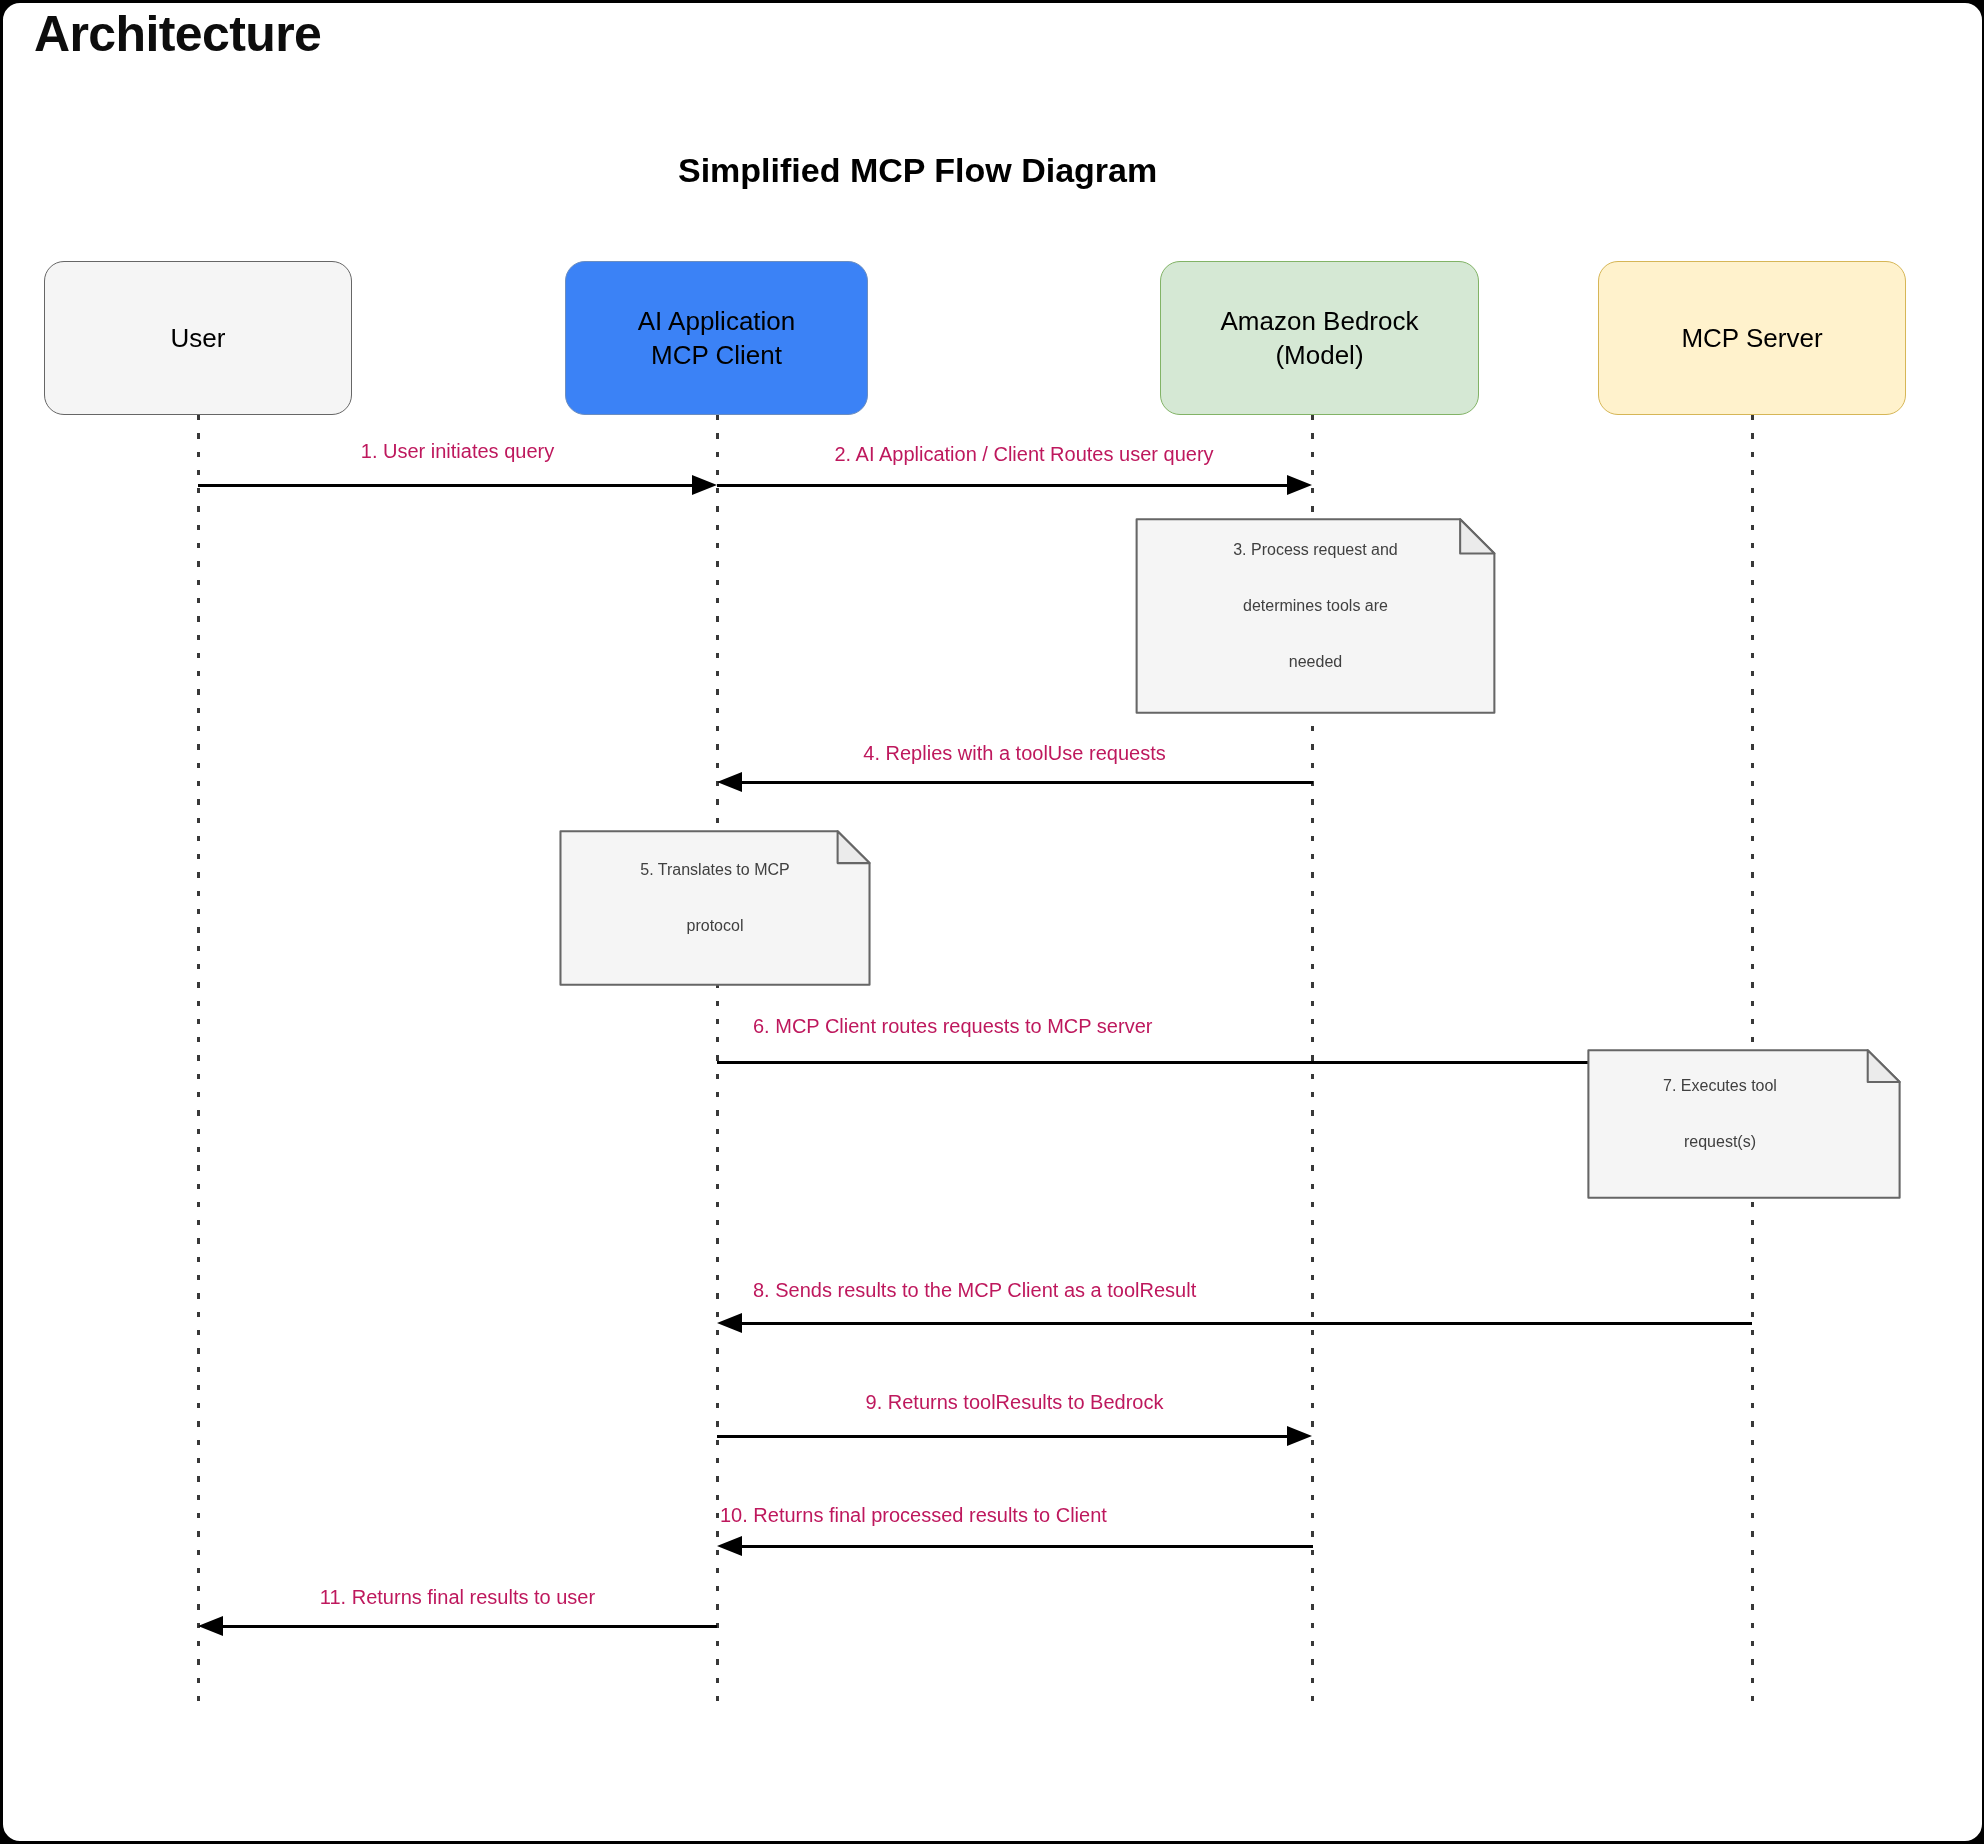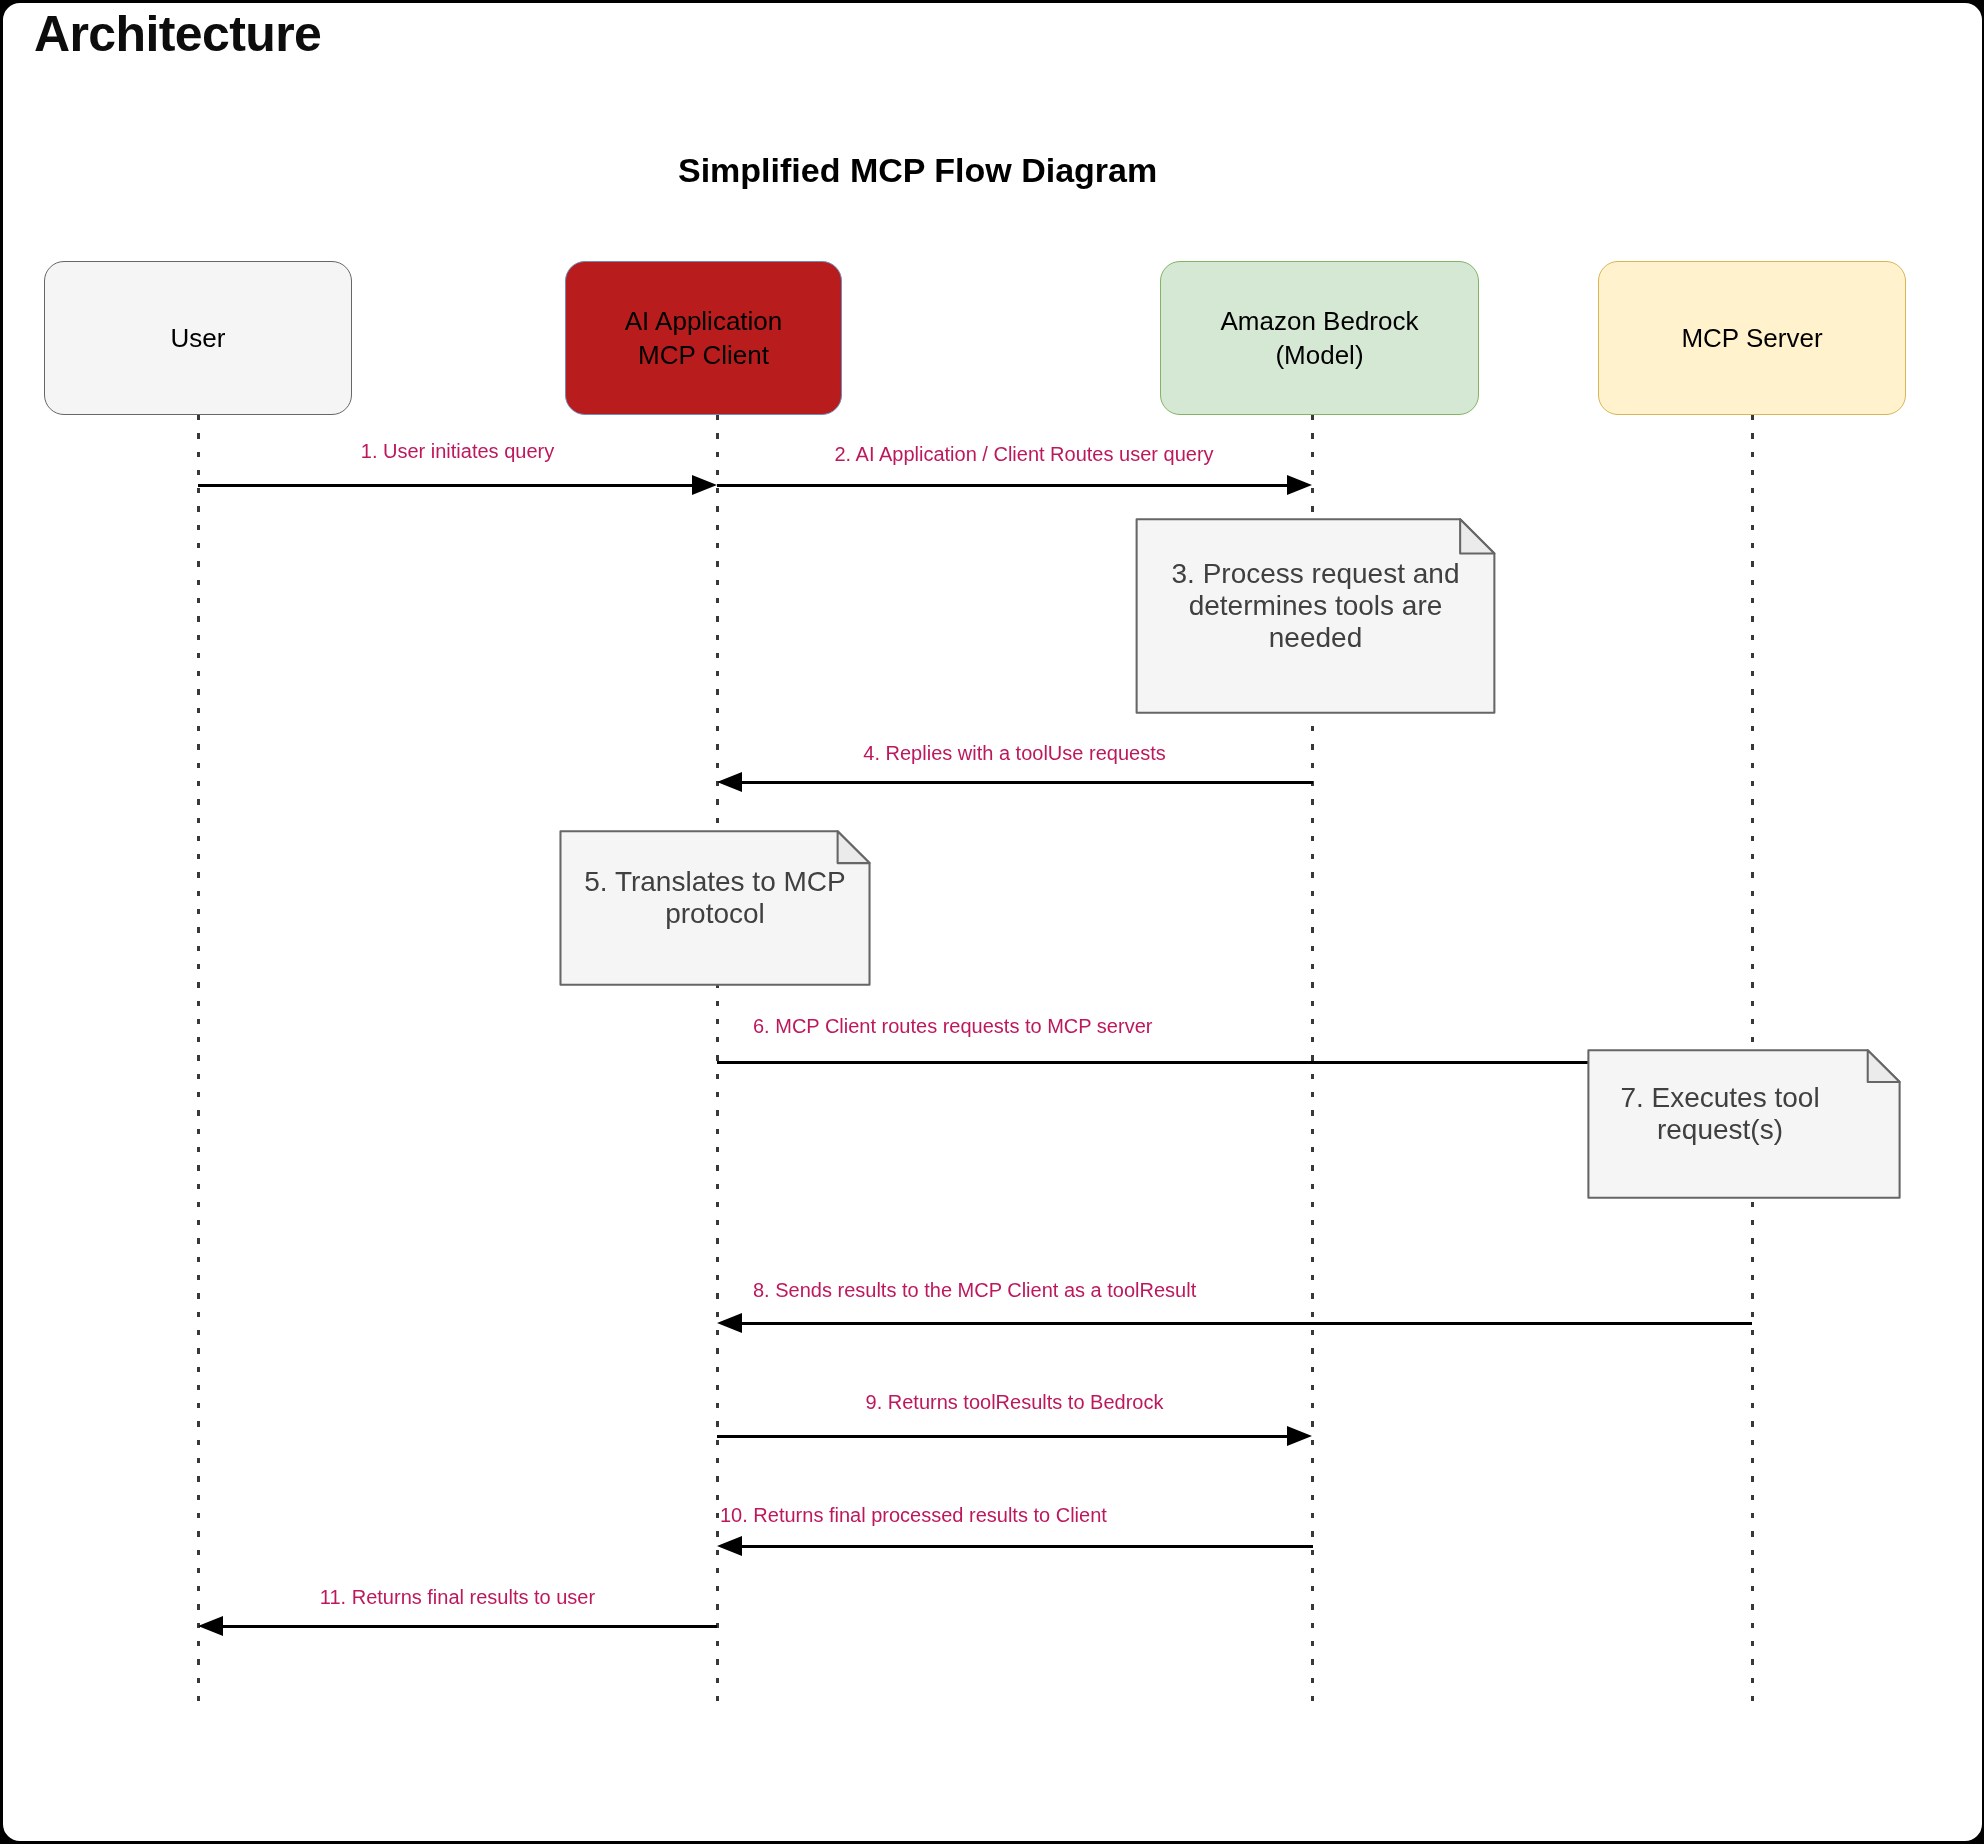--- a/index.html
+++ b/index.html
@@ -28,21 +28,21 @@
   }
   .actor{
     position:absolute;top:258px;height:154px;
     border-radius:20px;border:1.8px solid;
     display:flex;flex-direction:column;
     align-items:center;justify-content:center;
     font-size:26px;line-height:34px;color:#000;
     box-sizing:border-box;text-align:center;
   }
   .actor-user{left:41px;width:308px;background:#f5f5f5;border-color:#666666;}
-  .actor-ai{left:562px;width:277px;background:#b91c1c;border-color:#6c8ebf;}
+  .actor-ai{left:562px;width:303px;background:#3b82f6;border-color:#6c8ebf;}
   .actor-bedrock{left:1157px;width:319px;background:#d5e8d4;border-color:#82b366;}
   .actor-mcp{left:1595px;width:308px;background:#fff2cc;border-color:#d6b656;}
   .lifeline{
     position:absolute;top:412px;height:1289px;width:3px;
     background:repeating-linear-gradient(to bottom,#383838 0 5.3px,transparent 5.3px 18.3px);
   }
   .msg-line{position:absolute;height:3px;background:#000;z-index:3;}
   .head-right{
     position:absolute;width:0;height:0;z-index:3;
     border-top:10px solid transparent;border-bottom:10px solid transparent;
@@ -58,22 +58,23 @@
     white-space:nowrap;
   }
   .msg-label.centered{text-align:center;}
   .note{position:absolute;z-index:5;}
   .note svg{position:absolute;left:0;top:0;}
   .note-text{
     position:absolute;inset:0;
     display:flex;flex-direction:column;
     align-items:center;justify-content:center;
     padding-bottom:21px;box-sizing:border-box;
-    font-size:28px;line-height:32px;color:#404040;
+    font-size:16px;line-height:32px;color:#404040;
     text-align:right;
+    gap:24px;
   }
 </style>
 </head>
 <body>
 
 <div class="card">
 
   <h1 class="page-title">Architecture</h1>
 
   <div class="diagram-title">Simplified MCP Flow Diagram</div>

